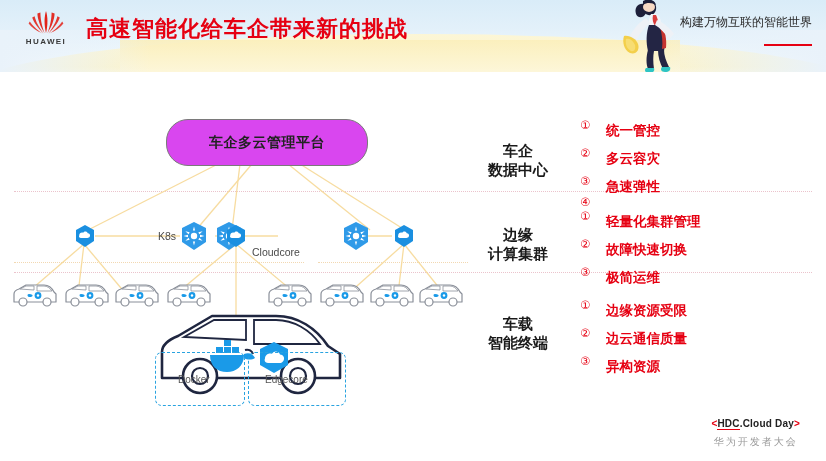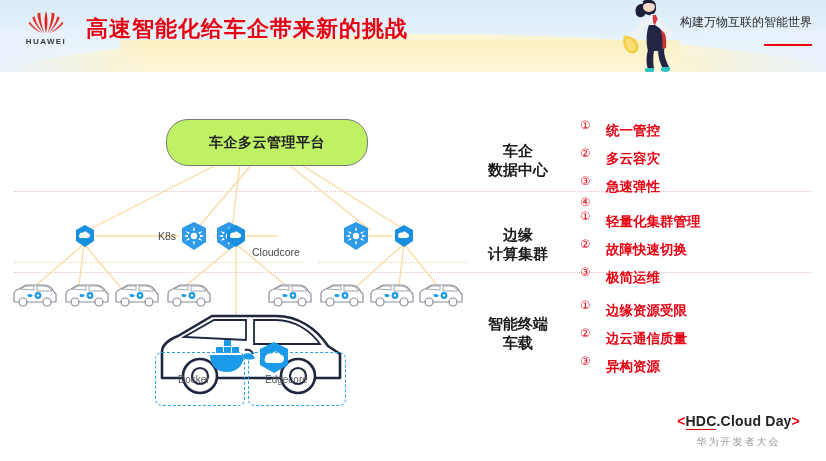--- a/index.html
+++ b/index.html
@@ -42,21 +42,21 @@
     border-top:1.5px dotted #e8b9c4;opacity:.85;}
   .d1{top:191px;}
   .d2{top:272px;}
   .divider-short{position:absolute;height:0;border-top:1.5px dotted #f0cf9e;opacity:.8;}
 
   
   .diagram{position:absolute;left:0;top:72px;width:470px;height:340px;}
   .links{position:absolute;inset:0;}
 
   .platform-box{position:absolute;left:166px;top:47px;width:200px;height:45px;
-    border:1.4px solid #7a7a7a;border-radius:22px;background:#bef264;
+    border:1.4px solid #7a7a7a;border-radius:22px;background:#d946ef;
     display:flex;align-items:center;justify-content:center;}
   .platform-box span{font-size:14px;font-weight:bold;color:#222;letter-spacing:.5px;
     font-family:"DejaVu Sans","Liberation Sans",sans-serif;}
 
   .node{position:absolute;}
   .k8s-label{position:absolute;font-size:10.5px;color:#4a4a4a;
     font-family:"Liberation Sans",sans-serif;}
   .cc-label{position:absolute;font-size:10.5px;color:#4a4a4a;
     font-family:"Liberation Sans",sans-serif;}
 
@@ -78,21 +78,21 @@
     font-family:"DejaVu Sans","Liberation Sans",sans-serif;}
   .g-item{font-size:13.5px;font-weight:bold;color:#e60012;white-space:nowrap;
     font-family:"DejaVu Sans","Liberation Sans",sans-serif;margin-top:10px;}
 
   .grp1{left:470px;top:112px;}
   .grp2{left:470px;top:203px;}
   .grp3{left:470px;top:292px;}
 
   
   .footer{position:absolute;right:26px;bottom:12px;text-align:center;}
-  .foot-main{font-size:14px;font-weight:bold;color:#222;letter-spacing:.2px;
+  .foot-main{font-size:10px;font-weight:bold;color:#222;letter-spacing:.2px;
     font-family:"Liberation Sans",sans-serif;white-space:nowrap;}
   .foot-main .ang{color:#e60012;font-weight:bold;}
   .foot-main .ul{border-bottom:1.6px solid #e60012;}
   .foot-sub{font-size:10px;color:#9a9a9a;letter-spacing:2px;margin-top:6px;
     font-family:Liberation Sans, sans-serif;}
 </style>
 </head>
 <body>
 
 <div class="stage">
@@ -403,22 +403,22 @@
       </div>
       <div class="g-row">
         <span class="g-num">③</span>
         <span class="g-item">极简运维</span>
       </div>
     </div>
   </div>
 
   <div class="group grp3">
     <div class="g-title">
+      <div>车载</div>
       <div>智能终端</div>
-      <div>车载</div>
     </div>
     <div class="g-list">
       <div class="g-row">
         <span class="g-num">①</span>
         <span class="g-item">边缘资源受限</span>
       </div>
       <div class="g-row">
         <span class="g-num">②</span>
         <span class="g-item">边云通信质量</span>
       </div>

